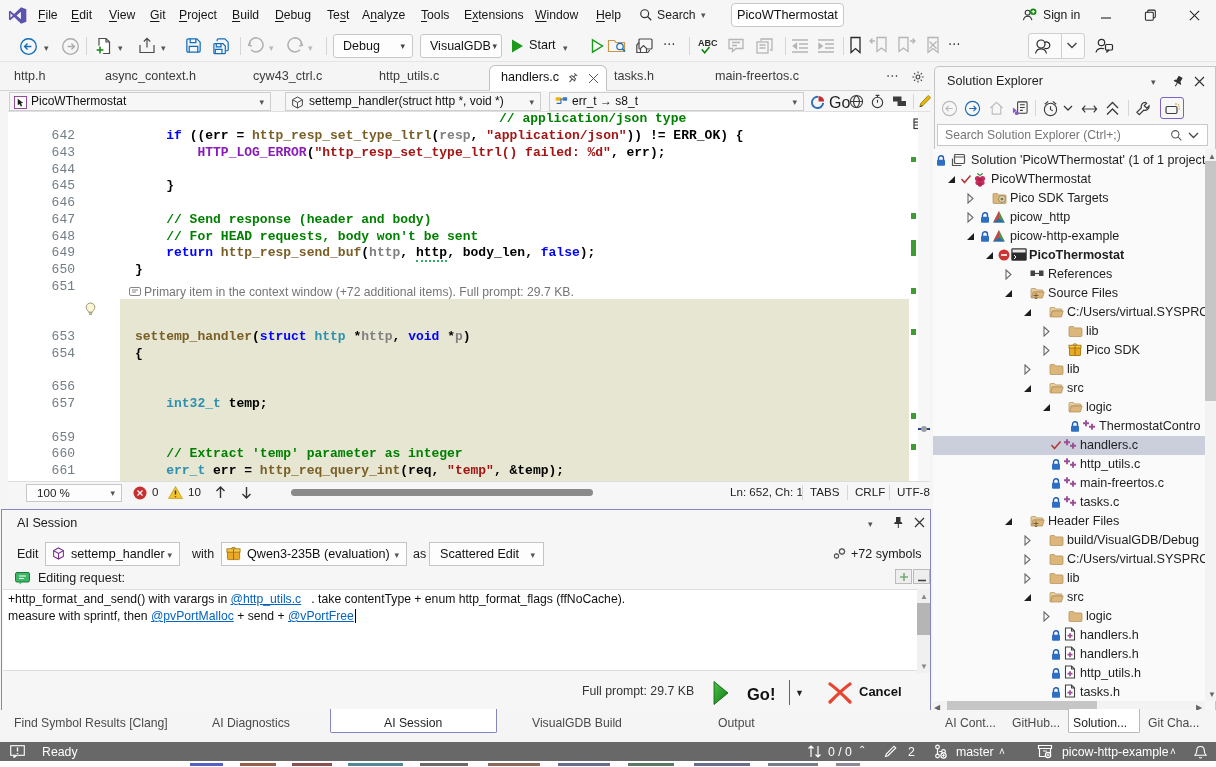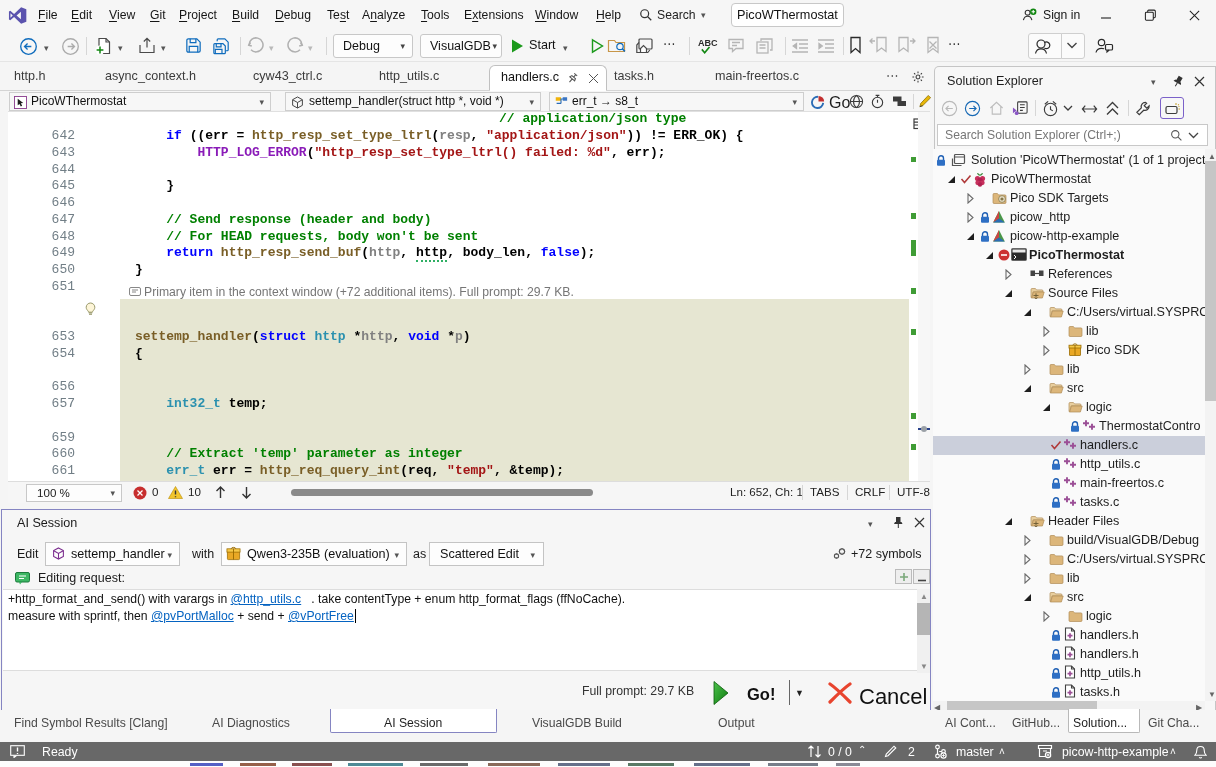--- a/index.html
+++ b/index.html
@@ -429,21 +429,21 @@
           </linearGradient>
         </defs>
         <path d="M2 1.5 16 13 2 24.5z" fill="url(#gg)" stroke="#0a5c0a" stroke-width="0.8"></path>
       </svg>
   <span class="abs" style="left:745px;top:175px;font-size:16.5px;font-weight:bold;color:#111">Go!</span>
   <div class="abs" style="left:787px;top:170px;width:1px;height:25px;background:#666"></div>
   <span class="abs" style="left:793px;top:178px;font-size:9px;color:#222">▼</span>
   <svg class="abs" style="left:826px;top:172px" width="24" height="22" viewBox="0 0 24 22">
         <path d="M2 2 C8 6 16 14 22 20 M22 2 C16 6 8 14 2 20" stroke="#e8442e" stroke-width="3.2" fill="none" stroke-linecap="round"></path>
       </svg>
-  <span class="abs" style="left:857px;top:174px;font-size:22px;font-weight:normal;color:#111">Cancel</span>
+  <span class="abs" style="left:857px;top:174px;font-size:13px;font-weight:bold;color:#111">Cancel</span>
 </div>
 
 <div id="btabs">
   <span class="abs" style="left:14px;top:6px">Find Symbol Results [Clang]</span>
   <span class="abs" style="left:212px;top:6px">AI Diagnostics</span>
   <div class="abs" style="left:330px;top:-1px;width:167px;height:24px;background:#fff;border:1px solid #8585c2;border-top:none;border-radius:0 0 2px 2px;"></div>
   <span class="abs" style="left:384px;top:6px;color:#1e1e1e">AI Session</span>
   <span class="abs" style="left:532px;top:6px">VisualGDB Build</span>
   <span class="abs" style="left:718px;top:6px">Output</span>
 </div>

